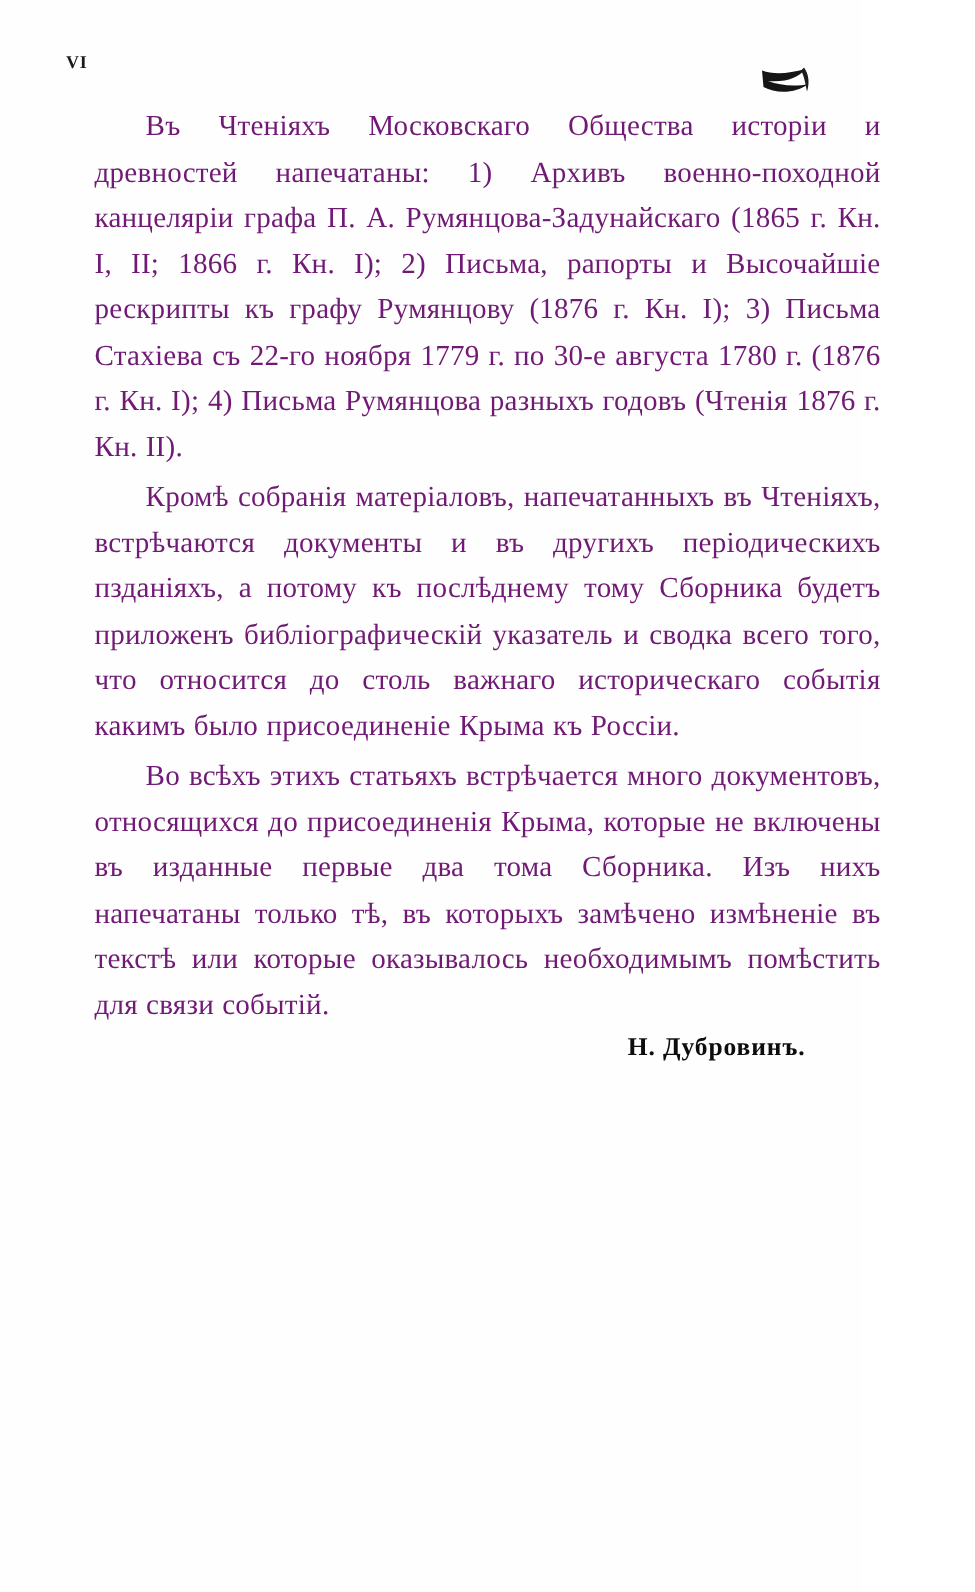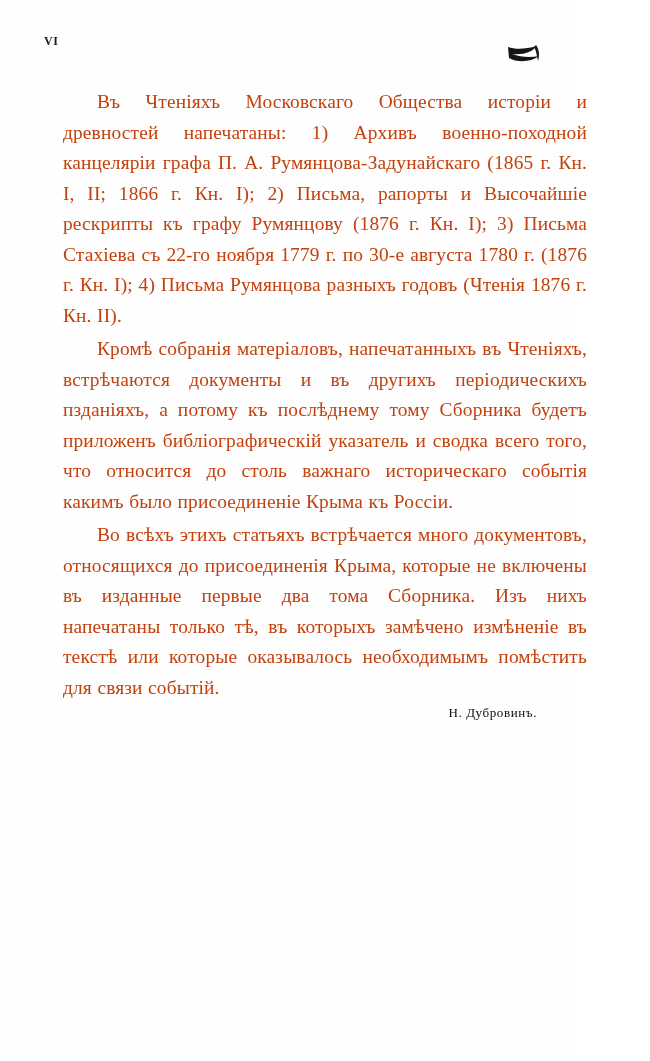--- a/index.html
+++ b/index.html
@@ -43,38 +43,38 @@
   .corner-mark svg {
     display: block;
   }
   .textblock {
     position: absolute;
     left: 63px;
     top: 70px;
     width: 524px;
   }
   p.para {
-    margin: 17px 0 2px 0;
+    margin: 0 0 2px 0;
     text-align: justify;
     text-indent: 34px;
     font-size: 19.4px;
     line-height: 30.5px;
     letter-spacing: 0.15px;
-    color: #c2410c;
+    color: #701a75;
     word-spacing: 0.5px;
   }
   p.para + p.para {
     margin-top: 3px;
   }
   .signature {
     margin-top: 1px;
     text-align: right;
     padding-right: 50px;
-    font-size: 13px;
-    font-weight: normal;
+    font-size: 17px;
+    font-weight: bold;
     letter-spacing: 0.6px;
     color: #0d0d0d;
   }
   .blank-area {
     position: absolute;
     left: 0;
     top: 640px;
     width: 650px;
     height: 420px;
   }

